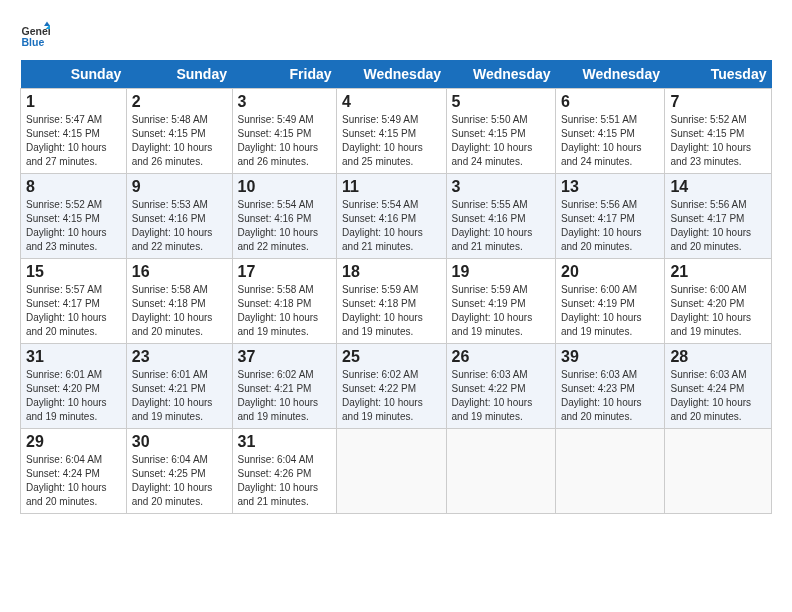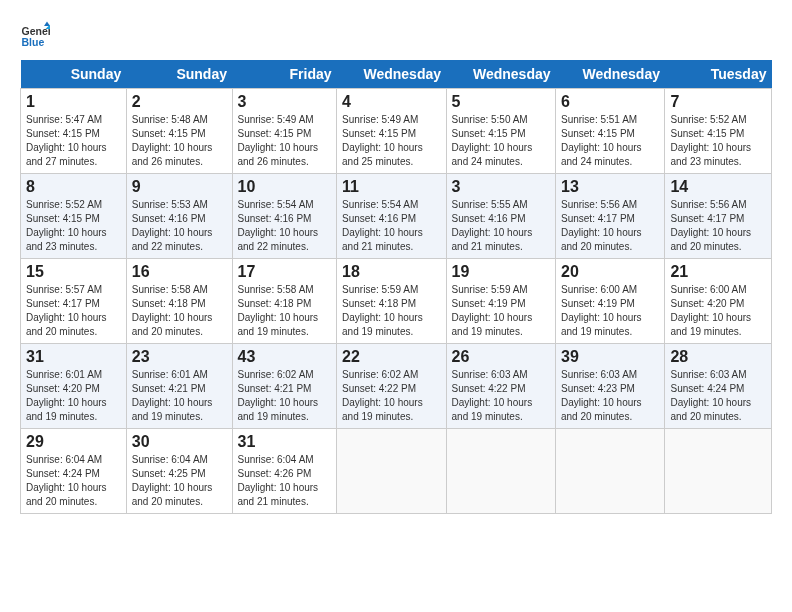--- a/index.html
+++ b/index.html
@@ -298,29 +298,29 @@
       </td>
         <td>
         <span class="day-num">23</span>
         <div class="day-info">
           Sunrise: 6:01 AM<br>
           Sunset: 4:21 PM<br>
           Daylight: 10 hours and 19 minutes.
         </div>
       </td>
         <td>
-        <span class="day-num">43</span>
+        <span class="day-num">37</span>
         <div class="day-info">
           Sunrise: 6:02 AM<br>
           Sunset: 4:21 PM<br>
           Daylight: 10 hours and 19 minutes.
         </div>
       </td>
         <td>
-        <span class="day-num">22</span>
+        <span class="day-num">25</span>
         <div class="day-info">
           Sunrise: 6:02 AM<br>
           Sunset: 4:22 PM<br>
           Daylight: 10 hours and 19 minutes.
         </div>
       </td>
         <td>
         <span class="day-num">26</span>
         <div class="day-info">
           Sunrise: 6:03 AM<br>

